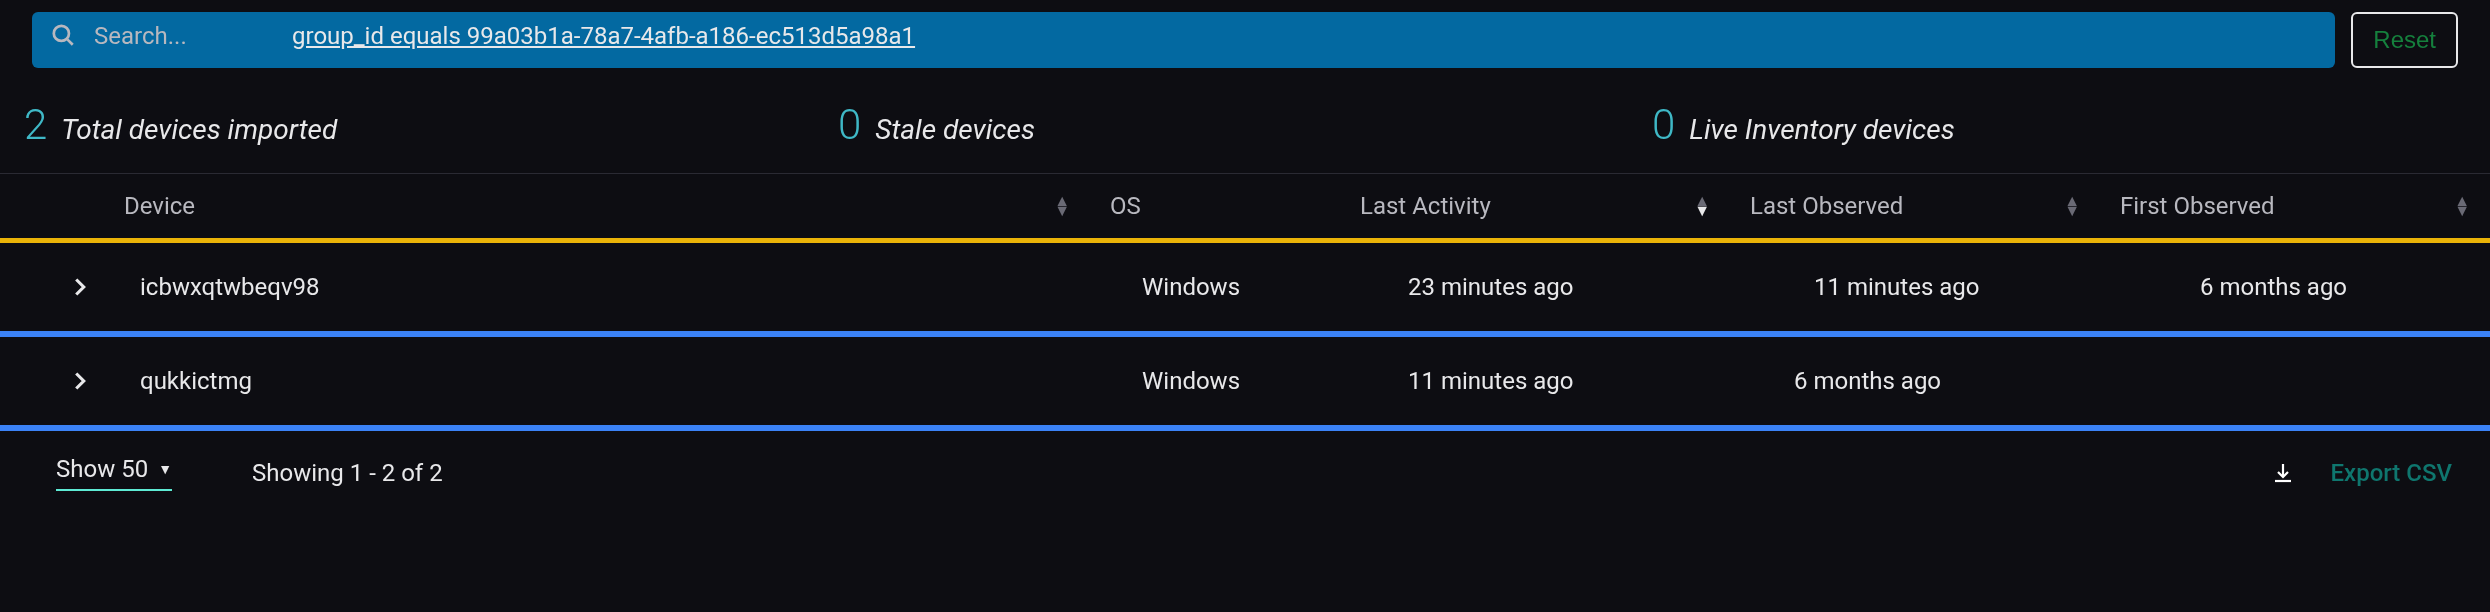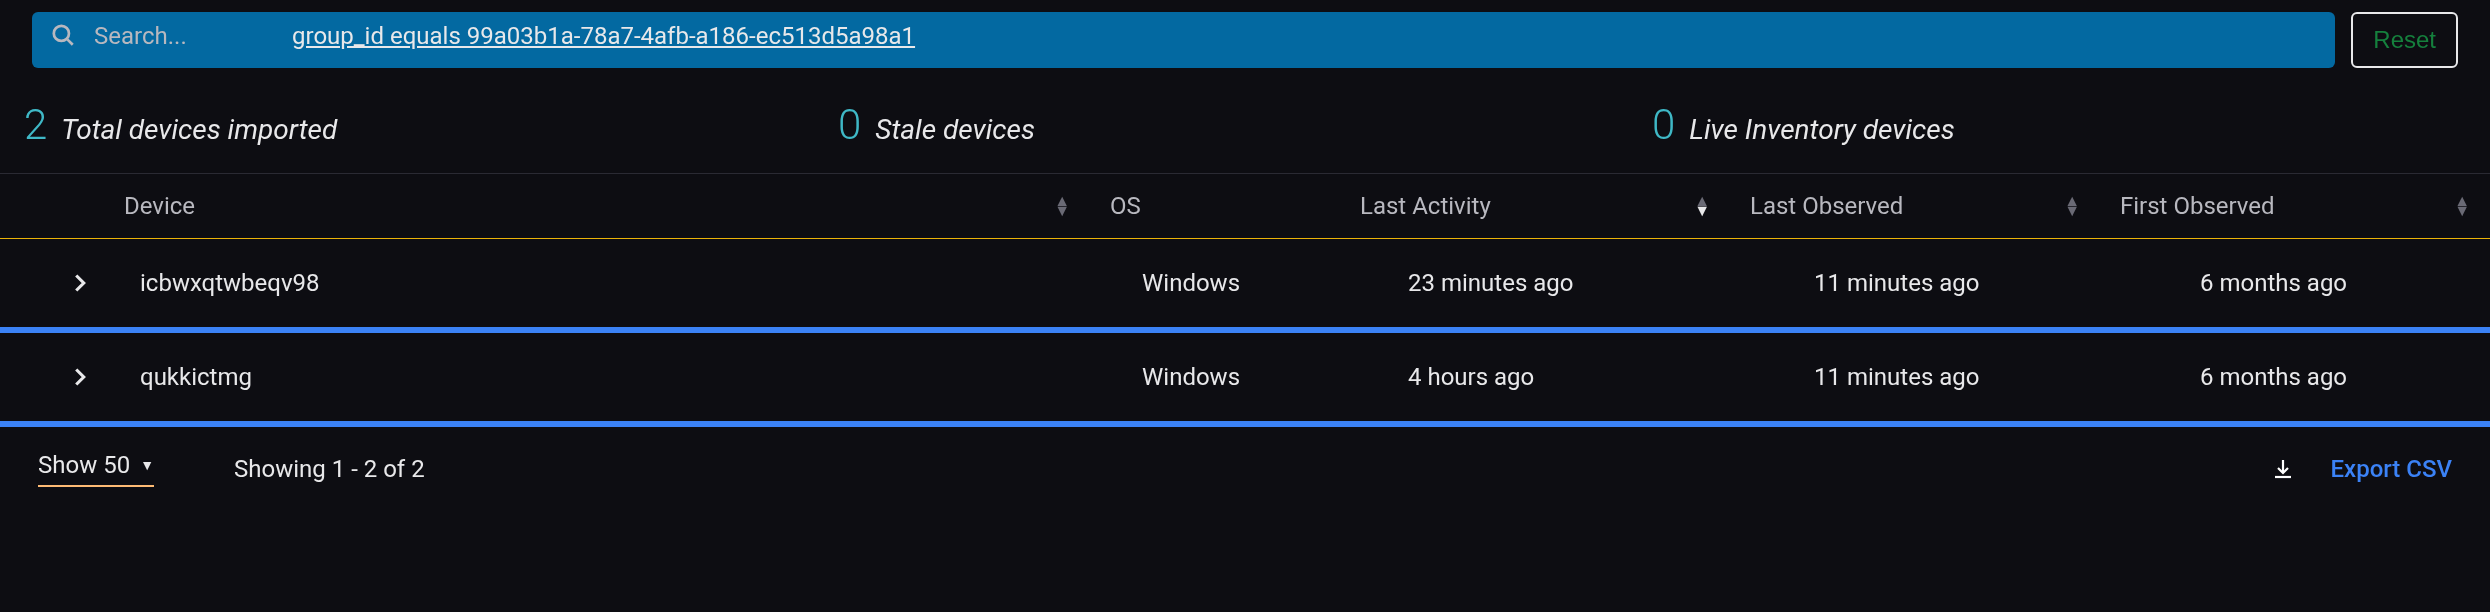--- a/index.html
+++ b/index.html
@@ -75,21 +75,21 @@
     font-size: 28px;
     font-style: italic;
   }
 
   
   .table { width: 100%; }
   .thead {
     display: flex;
     align-items: center;
     padding: 18px 0;
-    border-bottom: 1px solid #eab308;
+    border-bottom: 5px solid #eab308;
     color: #b8b8bf;
     font-size: 24px;
   }
   .th { display: flex; align-items: center; gap: 12px; }
   .sort-icon { font-size: 16px; color: #6a6a75; line-height: 0.6; display:inline-flex; flex-direction:column; }
   .sort-icon.active-desc .down { color:#e8e8ea; }
 
   .col-expand { width: 110px; flex-shrink:0; }
   .col-device { flex: 0 0 1000px; padding-left: 14px; display:flex; align-items:center; }
   .col-os     { flex: 0 0 250px; }
@@ -133,33 +133,34 @@
   .footer {
     display:flex;
     align-items:center;
     padding: 24px 38px;
     font-size: 24px;
   }
   .page-size {
     display:inline-flex;
     align-items:center;
     gap:10px;
-    border-bottom: 2px solid #fdba74;
+    border-bottom: 2px solid #5eead4;
     padding-bottom: 6px;
     cursor:pointer;
+    margin-left:18px;
   }
   .page-size .tri { font-size: 14px; }
   .showing { margin-left: 80px; color:#e8e8ea; }
   .export {
     margin-left:auto;
     display:inline-flex;
     align-items:center;
     gap:36px;
     cursor:pointer;
-    color:#3b82f6;
+    color:#0f766e;
     font-weight:500;
   }
 </style>
 </head>
 <body>
 
 <div class="search-row">
   <div class="search-wrap">
     <span class="search-icon">
       <svg width="26" height="26" viewBox="0 0 24 24" fill="none" stroke="#b8b8bf" stroke-width="2.5">
@@ -242,21 +243,20 @@
   <div class="trow">
     <div class="col-expand expand-btn">
       <svg width="14" height="20" viewBox="0 0 10 16" fill="none" stroke="#e8e8ea" stroke-width="2.5">
           <polyline points="2,2 8,8 2,14"></polyline>
         </svg>
     </div>
     <div class="cell col-device">
       <span class="device-name">qukkictmg</span>
     </div>
     <div class="cell col-os">Windows</div>
-    <div class="cell col-act">4 hours ago</div>
     <div class="cell col-obs">11 minutes ago</div>
     <div class="cell col-first">6 months ago</div>
   </div>
 </div>
 
 <div class="footer">
   <span class="page-size">
     <span>Show 50</span>
     <span class="tri">▼</span>
   </span>

